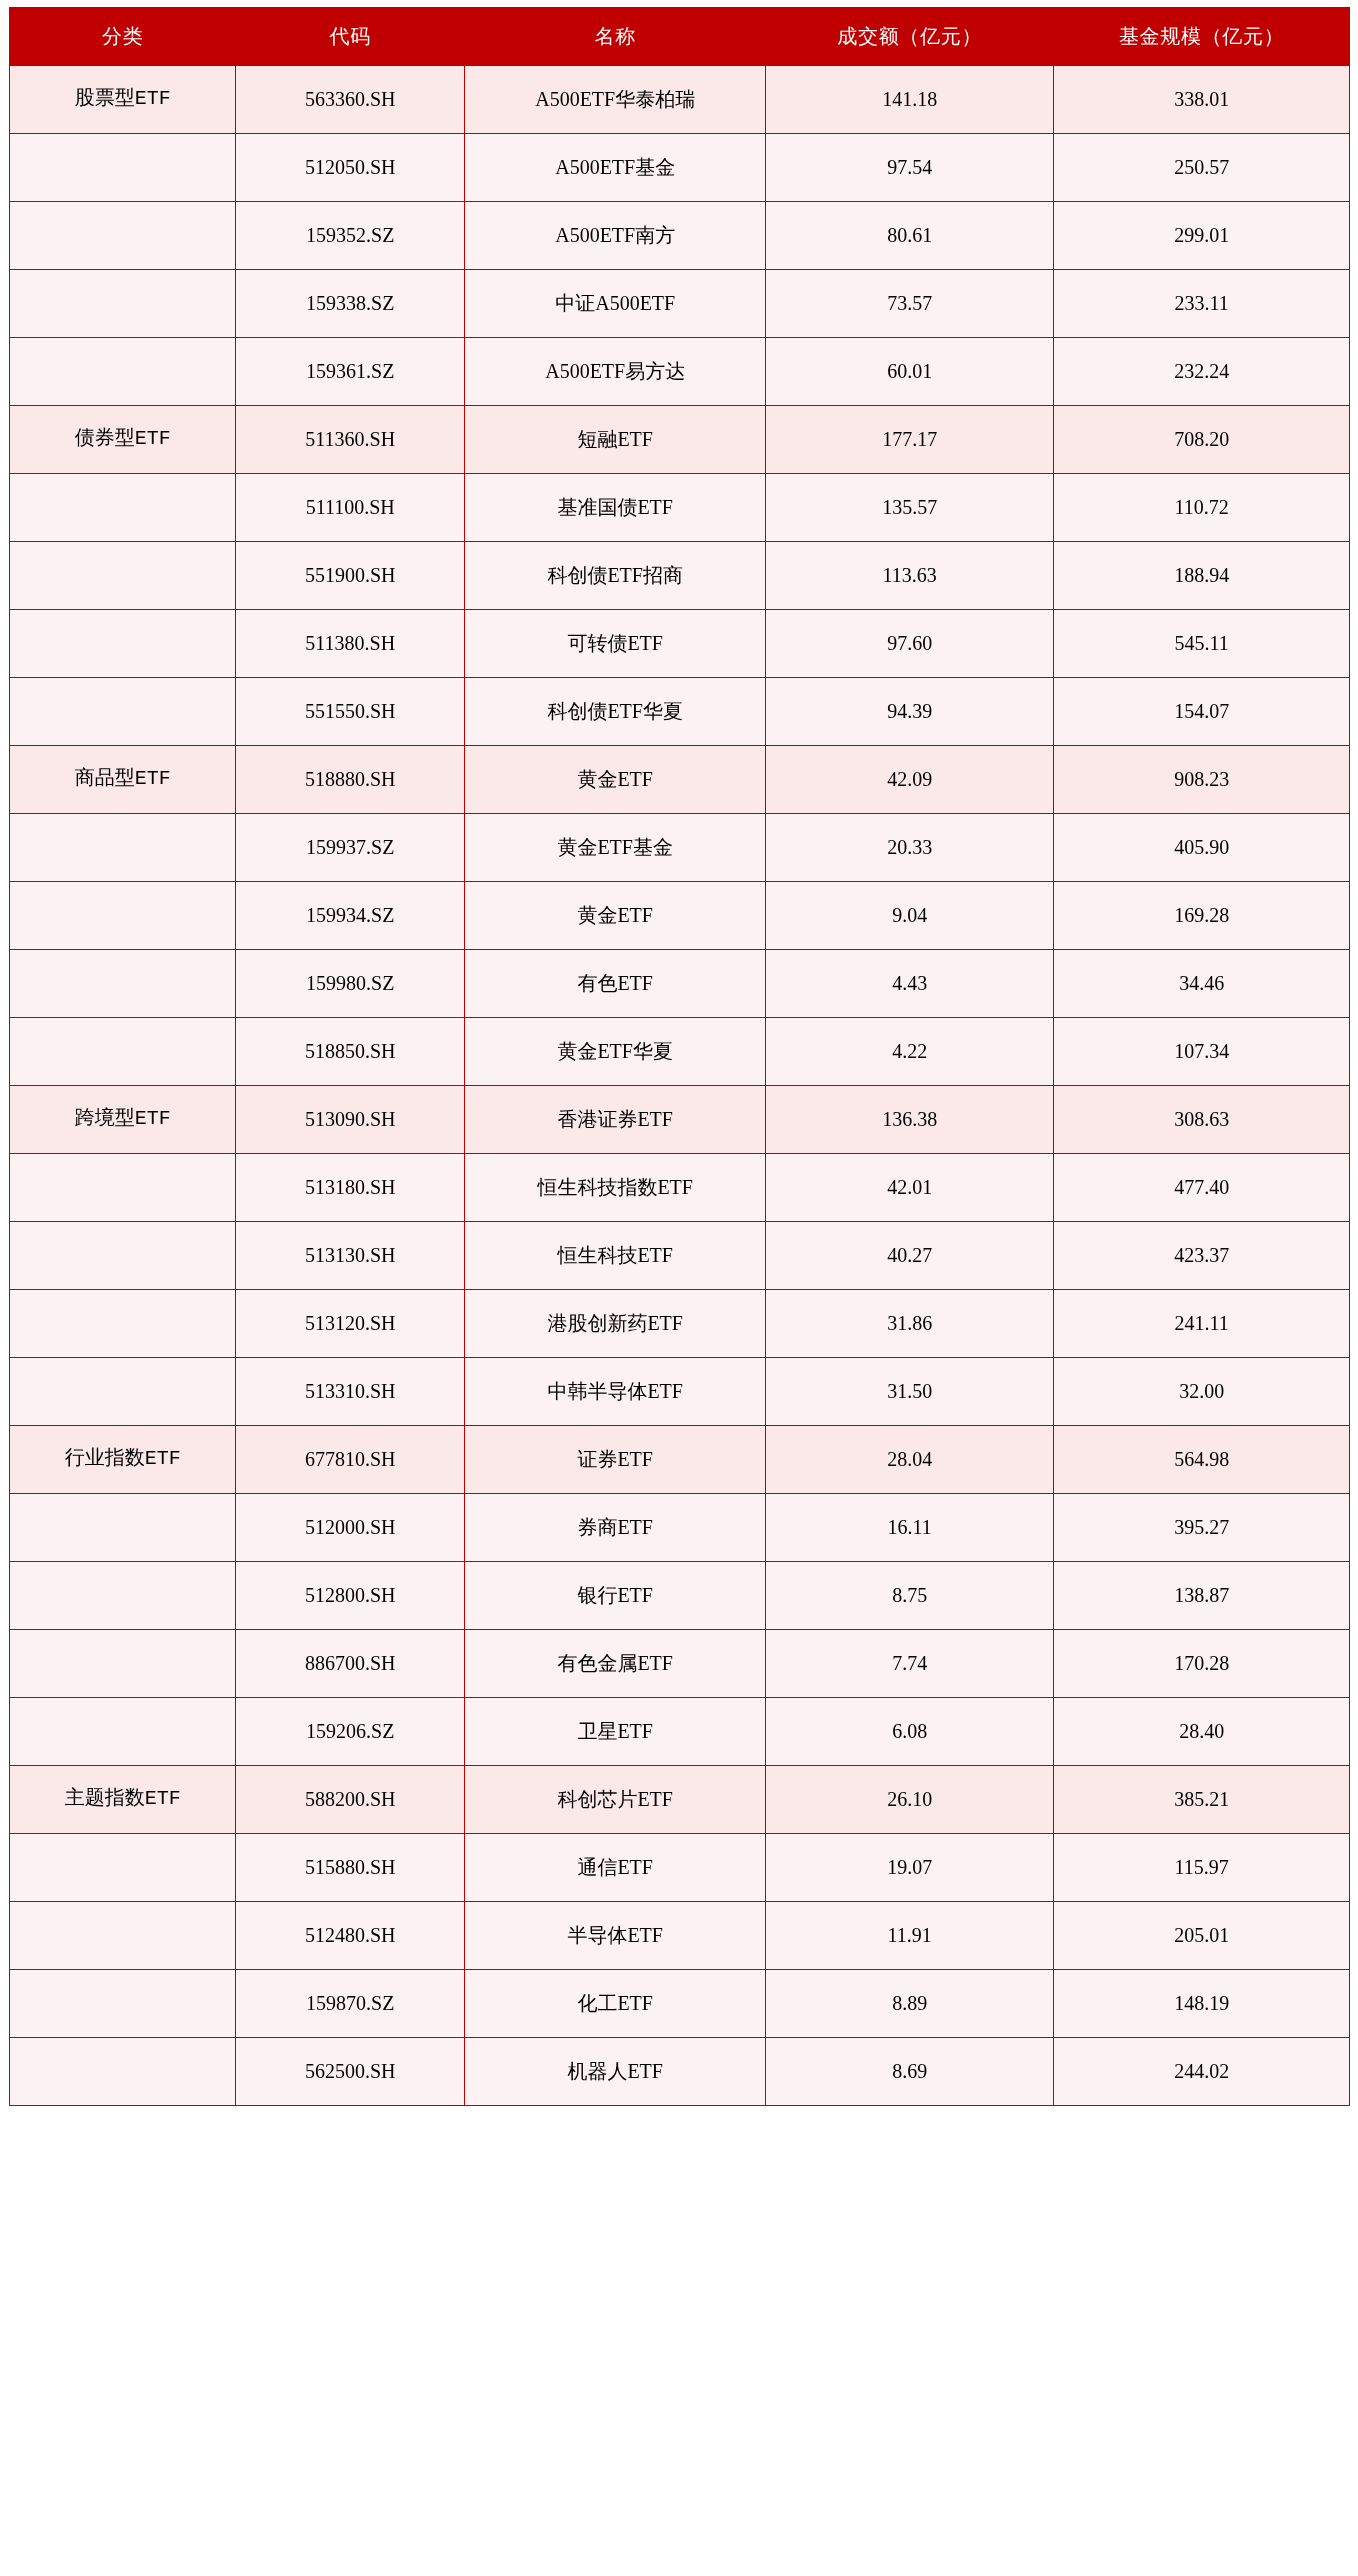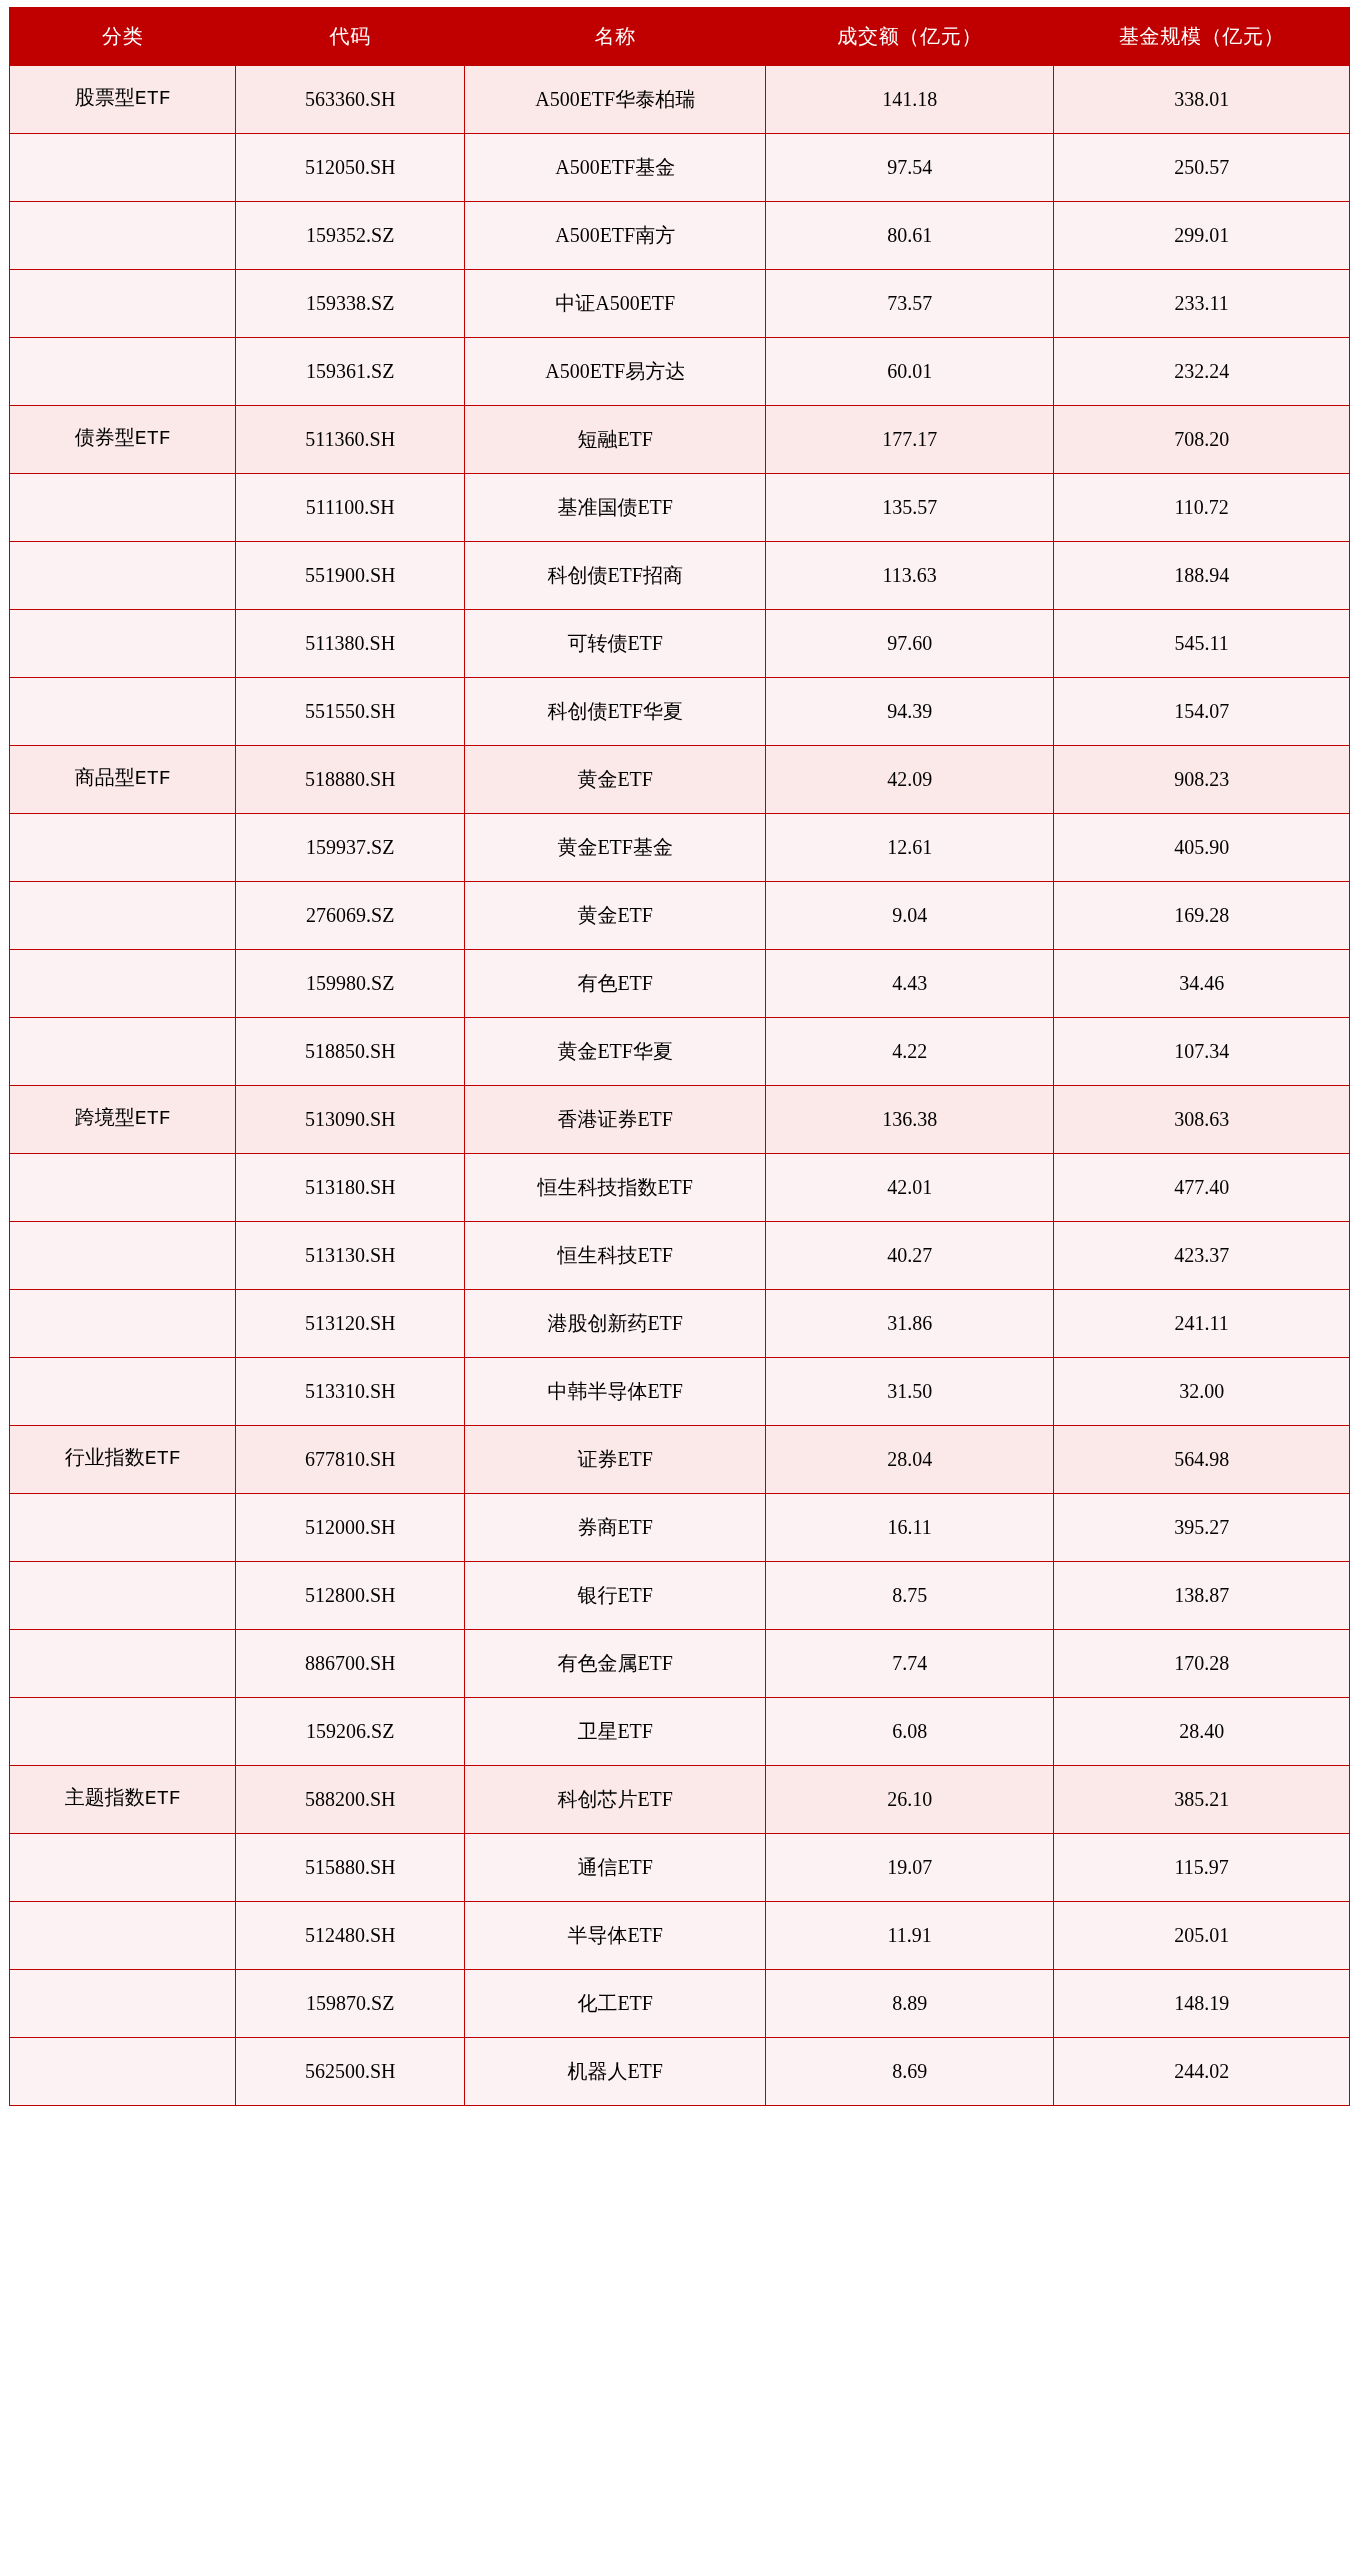--- a/index.html
+++ b/index.html
@@ -163,26 +163,26 @@
           <td class="cat">商品型ETF</td>
           <td class="code">518880.SH</td>
           <td class="name">黄金ETF</td>
           <td class="num">42.09</td>
           <td class="num">908.23</td>
         </tr>
         <tr class="alt">
           <td class="cat"></td>
           <td class="code">159937.SZ</td>
           <td class="name">黄金ETF基金</td>
-          <td class="num">12.61</td>
+          <td class="num">20.33</td>
           <td class="num">405.90</td>
         </tr>
         <tr class="alt">
           <td class="cat"></td>
-          <td class="code">276069.SZ</td>
+          <td class="code">159934.SZ</td>
           <td class="name">黄金ETF</td>
           <td class="num">9.04</td>
           <td class="num">169.28</td>
         </tr>
         <tr class="alt">
           <td class="cat"></td>
           <td class="code">159980.SZ</td>
           <td class="name">有色ETF</td>
           <td class="num">4.43</td>
           <td class="num">34.46</td>

